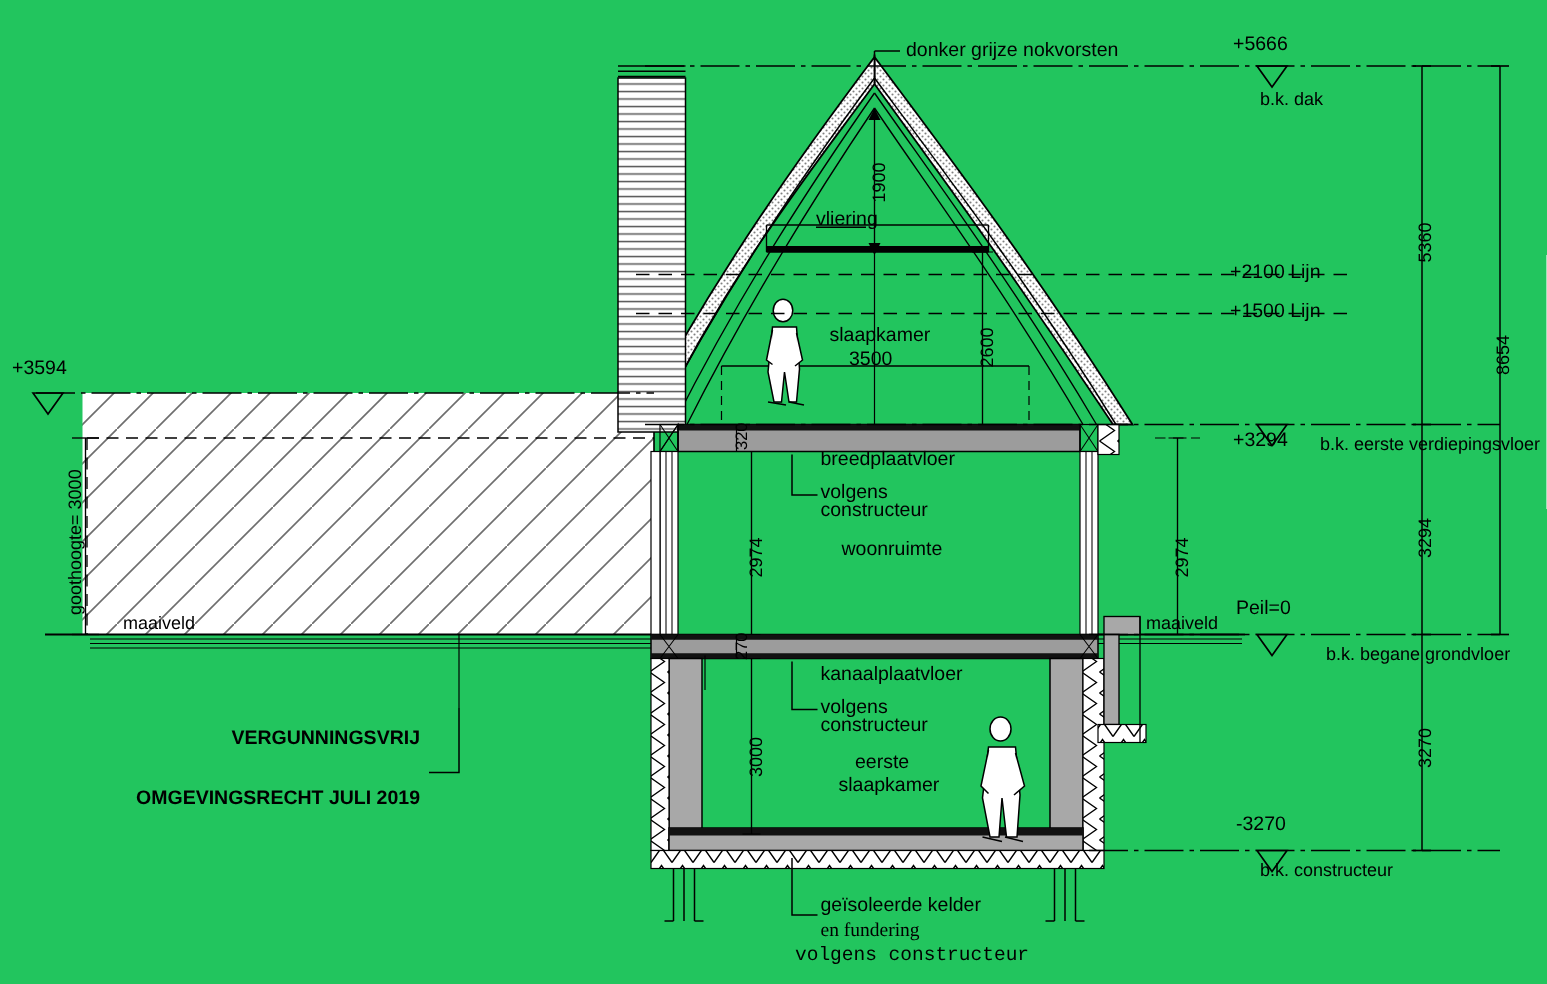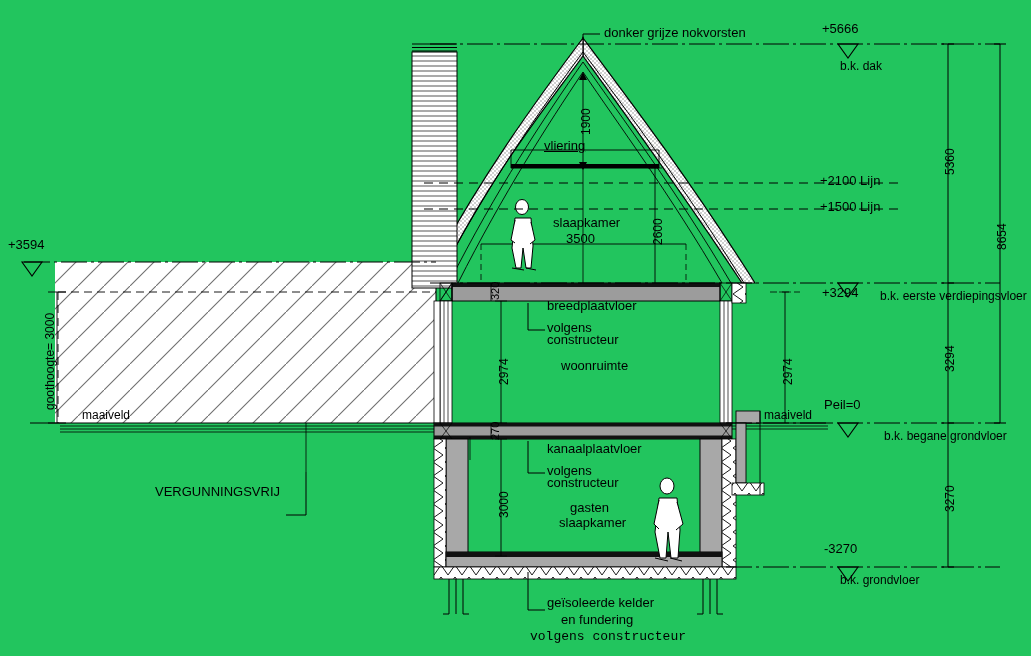--- a/index.html
+++ b/index.html
@@ -5,21 +5,21 @@
 <style>
   html,body{margin:0;padding:0;background:#ffffff;}
   body{font-family:"Liberation Sans",sans-serif;color:#000;}
   #stage{position:relative;width:1031px;height:656px;background:#22c55e;overflow:hidden;}
   #stage svg{position:absolute;left:0;top:0;}
   .lbl{position:absolute;font-family:"Liberation Sans",sans-serif;color:#000;white-space:nowrap;line-height:1.15;}
   .s13{font-size:13px;}
   .s12{font-size:12px;}
   .s11{font-size:11px;}
   .rot{transform:rotate(-90deg);transform-origin:left top;}
-  .blk{position:absolute;font-size:13px;line-height:1.45;text-align:right;}
+  .blk{position:absolute;font-size:13px;line-height:1.45;text-align:right;font-weight:bold;}
 </style>
 </head>
 <body>
 
 <div id="stage">
 
   <svg width="1031" height="656" viewBox="0 0 1031 656">
     <defs>
 
       <pattern id="stipple" width="4" height="4" patternUnits="userSpaceOnUse">
@@ -316,31 +316,32 @@
   <div class="lbl s12" style="left:82px;top:409px;">maaiveld</div>
   <div class="lbl s12" style="left:764px;top:409px;">maaiveld</div>
 
   <div class="lbl s13" style="left:824px;top:398px;">Peil=0</div>
   <div class="lbl s12" style="left:840px;top:430px;margin-left:44px;">b.k. begane grondvloer</div>
 
   <div class="lbl s13" style="left:547px;top:442px;">kanaalplaatvloer</div>
   <div class="lbl s13" style="left:547px;top:464px;">volgens</div>
   <div class="lbl s13" style="left:547px;top:476px;">constructeur</div>
 
-  <div class="lbl s13" style="left:570px;top:501px;">gasten</div>
+  <div class="lbl s13" style="left:570px;top:501px;">eerste</div>
   <div class="lbl s13" style="left:559px;top:516px;">slaapkamer</div>
   <div class="lbl s12 rot" style="left:498px;top:518px;">3000</div>
 
   <div class="lbl s13" style="left:824px;top:542px;">-3270</div>
-  <div class="lbl s12" style="left:840px;top:574px;">b.k. grondvloer</div>
+  <div class="lbl s12" style="left:840px;top:574px;">b.k. constructeur</div>
 
   <div class="lbl s13" style="left:547px;top:596px;">geïsoleerde kelder</div>
-  <div class="lbl s13" style="left:561px;top:613px;">en fundering</div>
+  <div class="lbl s13" style="left:547px;top:613px;font-family:Liberation Serif, serif;">en fundering</div>
   <div class="lbl s13" style="left:530px;top:630px;font-family:Liberation Mono, monospace;">volgens constructeur</div>
 
   <div class="blk" style="left:30px;top:483px;width:250px;">VERGUNNINGSVRIJ</div>
+  <div class="blk" style="left:30px;top:523px;width:250px;">OMGEVINGSRECHT JULI 2019</div>
 
   <div class="lbl s12 rot" style="left:944px;top:175px;">5360</div>
   <div class="lbl s12 rot" style="left:944px;top:372px;">3294</div>
   <div class="lbl s12 rot" style="left:944px;top:512px;">3270</div>
   <div class="lbl s12 rot" style="left:996px;top:250px;">8654</div>
 
 </div>
 
 </body></html>

